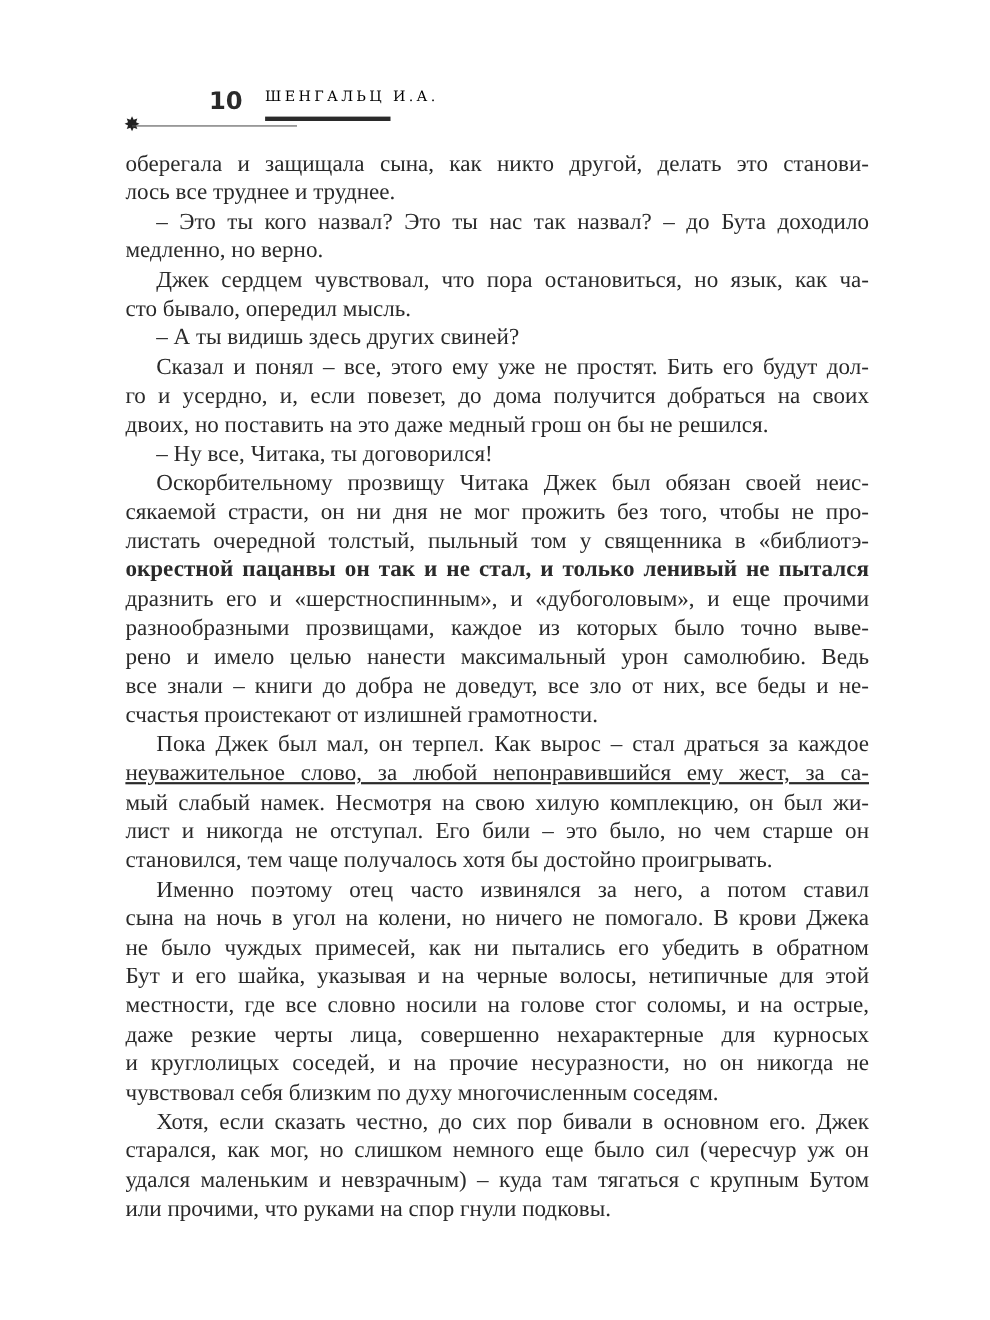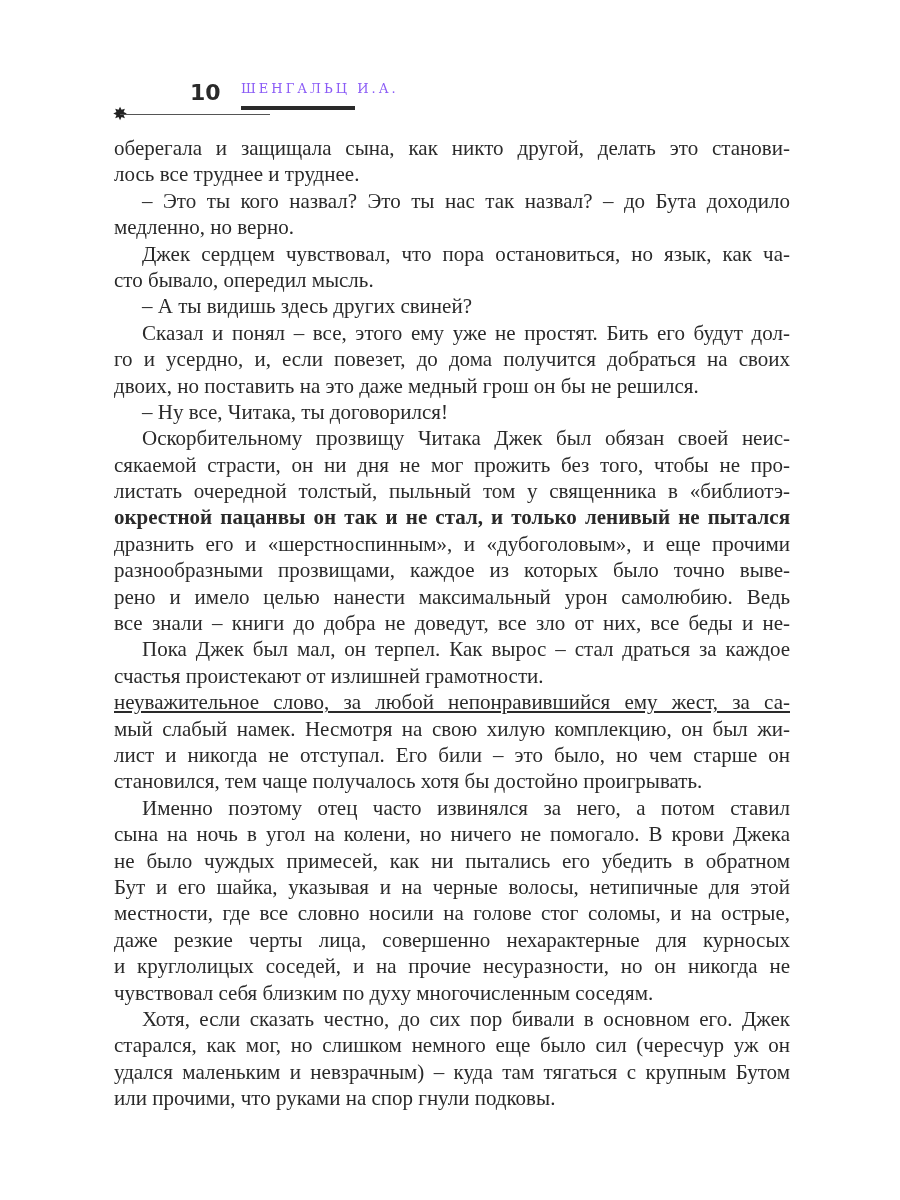--- a/index.html
+++ b/index.html
@@ -32,21 +32,21 @@
     color: #2a2a2a;
     line-height: 1;
   }
   .author {
     position: absolute;
     left: 241px;
     top: 62px;
     font-family: "DejaVu Serif", serif;
     font-size: 13px;
     letter-spacing: 3px;
-    color: #8b5cf6;
+    color: #000000;
     line-height: 1;
   }
   .author-underline {
     position: absolute;
     left: 241px;
     top: 86px;
     width: 114px;
     height: 4px;
     background: #2a2a2a;
   }
@@ -118,22 +118,22 @@
     <span class="line last">двоих, но поставить на это даже медный грош он бы не решился.</span>
     <span class="line indent last">– Ну все, Читака, ты договорился!</span>
     <span class="line indent" style="text-align: center;"><span style="word-spacing: 0px;">Оскорбительному прозвищу Читака Джек был обязан своей неис-</span></span>
     <span class="line" style="text-align: left;"><span style="word-spacing: 0px;">сякаемой страсти, он ни дня не мог прожить без того, чтобы не про-</span></span>
     <span class="line" style="text-align: left;"><span style="word-spacing: 0px;">листать очередной толстый, пыльный том у священника в «библиотэ-</span></span>
     <span class="line" style="text-align: left; font-weight: bold;"><span style="word-spacing: 0px;">окрестной пацанвы он так и не стал, и только ленивый не пытался</span></span>
     <span class="line" style="text-align: left;"><span style="word-spacing: 0px;">дразнить его и «шерстноспинным», и «дубоголовым», и еще прочими</span></span>
     <span class="line" style="text-align: left;"><span style="word-spacing: 0px;">разнообразными прозвищами, каждое из которых было точно выве-</span></span>
     <span class="line" style="text-align: left;"><span style="word-spacing: 0px;">рено и имело целью нанести максимальный урон самолюбию. Ведь</span></span>
     <span class="line" style="text-align: left;"><span style="word-spacing: 0px;">все знали – книги до добра не доведут, все зло от них, все беды и не-</span></span>
+    <span class="line last">счастья проистекают от излишней грамотности.</span>
     <span class="line indent" style="text-align: left;"><span style="word-spacing: 0px;">Пока Джек был мал, он терпел. Как вырос – стал драться за каждое</span></span>
-    <span class="line last">счастья проистекают от излишней грамотности.</span>
     <span class="line" style="text-align: left;"><span style="word-spacing: 0px; text-decoration: underline;">неуважительное слово, за любой непонравившийся ему жест, за са-</span></span>
     <span class="line" style="text-align: left;"><span style="word-spacing: 0px;">мый слабый намек. Несмотря на свою хилую комплекцию, он был жи-</span></span>
     <span class="line" style="text-align: left;"><span style="word-spacing: 0px;">лист и никогда не отступал. Его били – это было, но чем старше он</span></span>
     <span class="line last">становился, тем чаще получалось хотя бы достойно проигрывать.</span>
     <span class="line indent" style="text-align: left;"><span style="word-spacing: 0px;">Именно поэтому отец часто извинялся за него, а потом ставил</span></span>
     <span class="line" style="text-align: left;"><span style="word-spacing: 0px;">сына на ночь в угол на колени, но ничего не помогало. В крови Джека</span></span>
     <span class="line" style="text-align: center; font-family: Liberation Serif, serif;"><span style="word-spacing: 0px;">не было чуждых примесей, как ни пытались его убедить в обратном</span></span>
     <span class="line" style="text-align: left;"><span style="word-spacing: 0px;">Бут и его шайка, указывая и на черные волосы, нетипичные для этой</span></span>
     <span class="line" style="text-align: left;"><span style="word-spacing: 0px;">местности, где все словно носили на голове стог соломы, и на острые,</span></span>
     <span class="line" style="text-align: left;"><span style="word-spacing: 0px;">даже резкие черты лица, совершенно нехарактерные для курносых</span></span>

